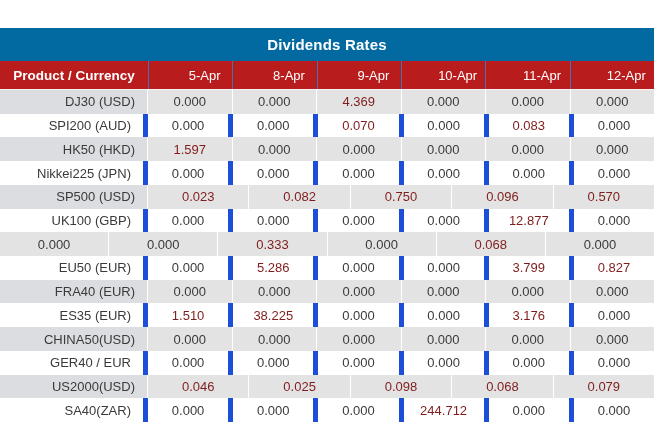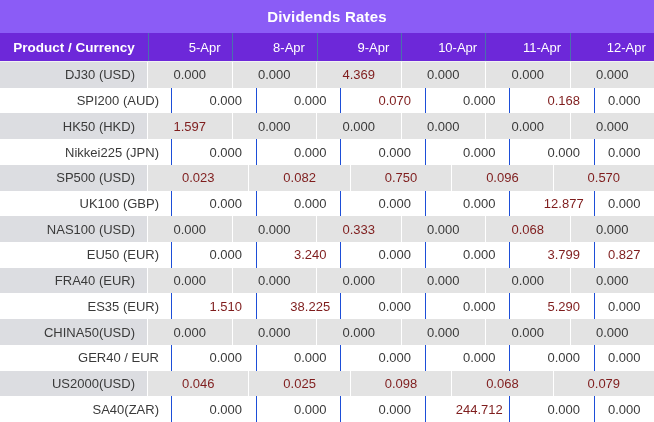--- a/index.html
+++ b/index.html
@@ -11,35 +11,36 @@
     display: flex;
     flex-direction: column;
     font-family: "Liberation Sans", sans-serif;
     overflow: hidden;
     background: #ffffff;
   }
 
   .title-bar {
     height: 33px;
     flex: 0 0 33px;
-    background: #8b5cf6;
+    background: #0369a1;
     color: #ffffff;
     font-size: 15px;
     font-weight: bold;
     display: flex;
     align-items: center;
     justify-content: center;
     letter-spacing: 0.2px;
+    margin-top: 28px;
   }
 
   .header-row {
     height: 28px;
     flex: 0 0 28px;
     display: flex;
-    background: #6d28d9;
+    background: #b91c1c;
     color: #ffffff;
     font-size: 13px;
     align-items: stretch;
   }
   .hcell {
     flex: 1 1 0;
     display: flex;
     align-items: center;
     justify-content: center;
   }
@@ -75,21 +76,21 @@
     padding-right: 12px;
     text-align: right;
   }
   .vcell { flex: 1 1 0; }
 
   .row.odd { background: #e3e3e3; }
   .row.odd .pcell { background: #dcdde1; }
   .row.even { background: #ffffff; }
 
   .row.odd  .cell:not(:last-child) { border-right: 1px solid #ffffff; }
-  .row.even .cell:not(:last-child) { border-right: 1px solid #1d4ed8; margin-left: 24px; }
+  .row.even .cell:not(:last-child) { border-right: 5px solid #1d4ed8; }
 
   .cell.red { color: #7f1d1d; }
 </style>
 </head>
 <body>
 
 <div class="dividends-table">
   <div class="title-bar">Dividends Rates</div>
 
   <div class="header-row">
@@ -111,21 +112,21 @@
         <div class="cell vcell">0.000</div>
         <div class="cell vcell">0.000</div>
         <div class="cell vcell">0.000</div>
       </div>
       <div class="row even">
         <div class="cell pcell">SPI200 (AUD)</div>
         <div class="cell vcell">0.000</div>
         <div class="cell vcell">0.000</div>
         <div class="cell vcell red">0.070</div>
         <div class="cell vcell">0.000</div>
-        <div class="cell vcell red">0.168</div>
+        <div class="cell vcell red">0.083</div>
         <div class="cell vcell">0.000</div>
       </div>
       <div class="row odd">
         <div class="cell pcell">HK50 (HKD)</div>
         <div class="cell vcell red">1.597</div>
         <div class="cell vcell">0.000</div>
         <div class="cell vcell">0.000</div>
         <div class="cell vcell">0.000</div>
         <div class="cell vcell">0.000</div>
         <div class="cell vcell">0.000</div>
@@ -150,53 +151,52 @@
       <div class="row even">
         <div class="cell pcell">UK100 (GBP)</div>
         <div class="cell vcell">0.000</div>
         <div class="cell vcell">0.000</div>
         <div class="cell vcell">0.000</div>
         <div class="cell vcell">0.000</div>
         <div class="cell vcell red">12.877</div>
         <div class="cell vcell">0.000</div>
       </div>
       <div class="row odd">
-        <div class="cell pcell">NAS100 (USD)</div>
         <div class="cell vcell">0.000</div>
         <div class="cell vcell">0.000</div>
         <div class="cell vcell red">0.333</div>
         <div class="cell vcell">0.000</div>
         <div class="cell vcell red">0.068</div>
         <div class="cell vcell">0.000</div>
       </div>
       <div class="row even">
         <div class="cell pcell">EU50 (EUR)</div>
         <div class="cell vcell">0.000</div>
-        <div class="cell vcell red">3.240</div>
+        <div class="cell vcell red">5.286</div>
         <div class="cell vcell">0.000</div>
         <div class="cell vcell">0.000</div>
         <div class="cell vcell red">3.799</div>
         <div class="cell vcell red">0.827</div>
       </div>
       <div class="row odd">
         <div class="cell pcell">FRA40 (EUR)</div>
         <div class="cell vcell">0.000</div>
         <div class="cell vcell">0.000</div>
         <div class="cell vcell">0.000</div>
         <div class="cell vcell">0.000</div>
         <div class="cell vcell">0.000</div>
         <div class="cell vcell">0.000</div>
       </div>
       <div class="row even">
         <div class="cell pcell">ES35 (EUR)</div>
         <div class="cell vcell red">1.510</div>
         <div class="cell vcell red">38.225</div>
         <div class="cell vcell">0.000</div>
         <div class="cell vcell">0.000</div>
-        <div class="cell vcell red">5.290</div>
+        <div class="cell vcell red">3.176</div>
         <div class="cell vcell">0.000</div>
       </div>
       <div class="row odd">
         <div class="cell pcell">CHINA50(USD)</div>
         <div class="cell vcell">0.000</div>
         <div class="cell vcell">0.000</div>
         <div class="cell vcell">0.000</div>
         <div class="cell vcell">0.000</div>
         <div class="cell vcell">0.000</div>
         <div class="cell vcell">0.000</div>

